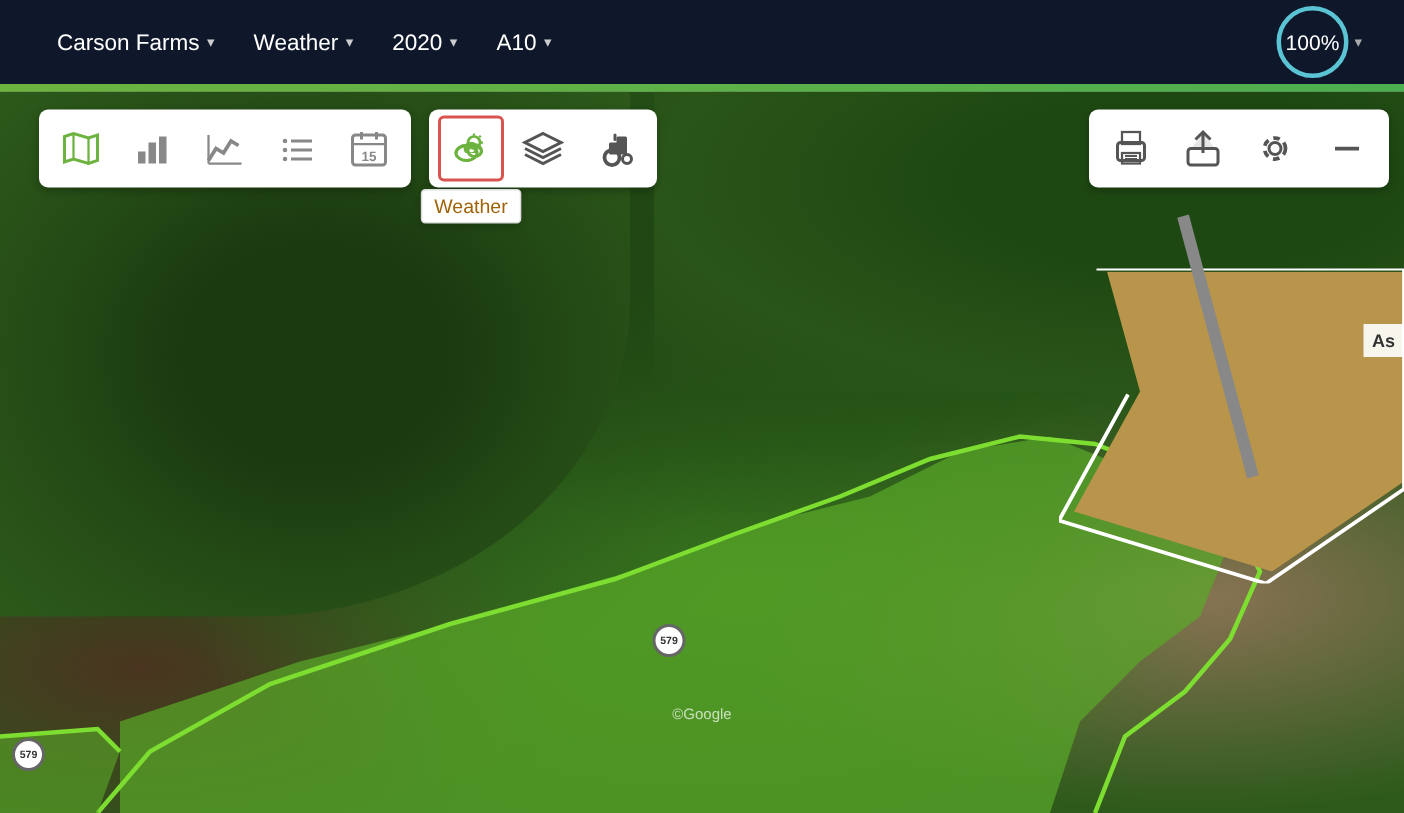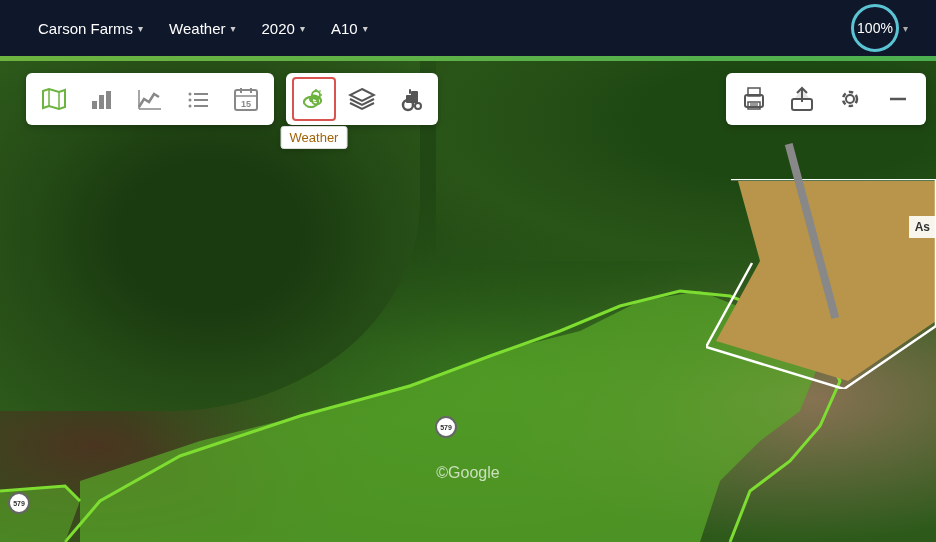--- a/index.html
+++ b/index.html
@@ -151,21 +151,21 @@
     .road-sign-1 { top: 355px; left: 435px; }
     .road-sign-2 { bottom: 28px; left: 8px; }
 
     
     .google-watermark {
       position: absolute;
       bottom: 60px;
       left: 50%;
       transform: translateX(-50%);
       color: rgba(255,255,255,0.7);
-      font-size: 16px;
+      font-size: 10px;
       z-index: 5;
     }
 
     
     .as-label {
       position: absolute;
       top: 155px;
       right: 0;
       background: rgba(255,255,255,0.9);
       padding: 4px 6px;

